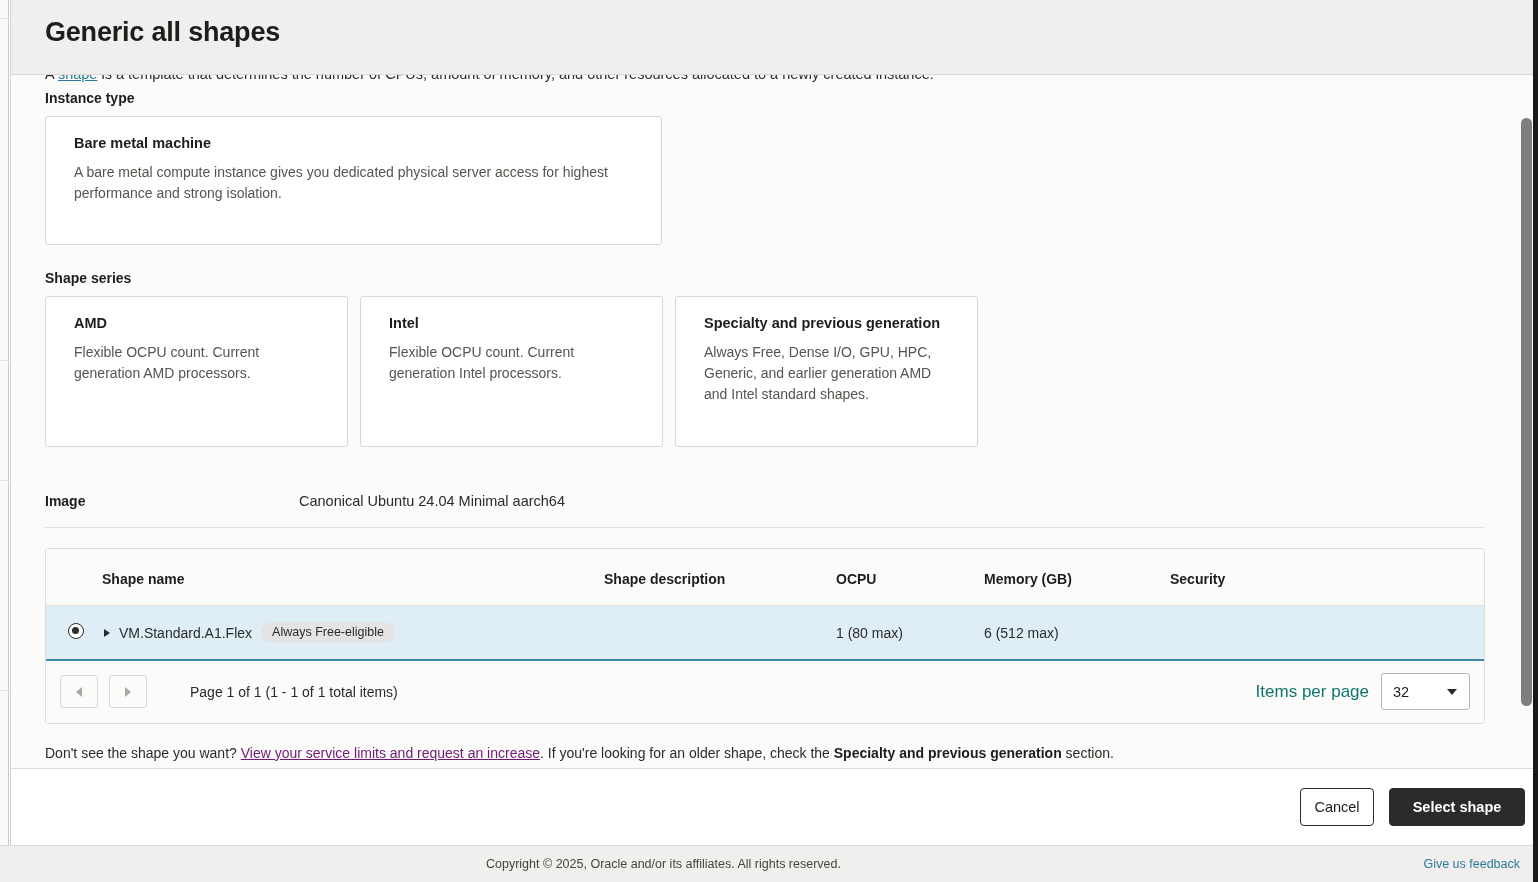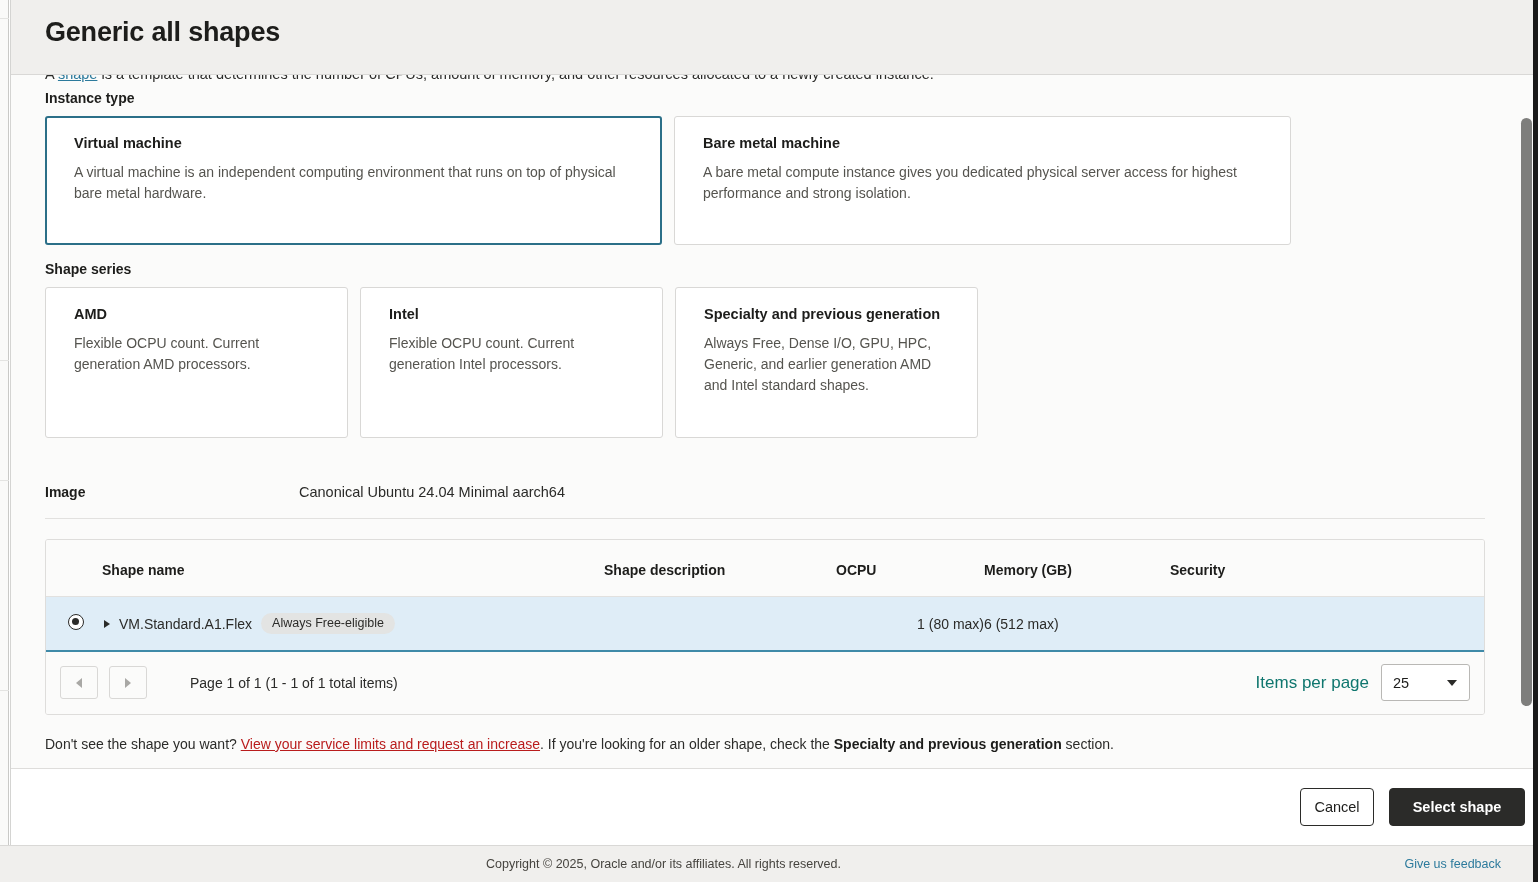--- a/index.html
+++ b/index.html
@@ -171,21 +171,21 @@
   table.shapes tbody td {
     font-size: 14px;
     color: #2b2b29;
     padding: 16px 0 16px 0;
     background: #dfedf7;
     border-bottom: 2px solid #3f8aa8;
   }
   .col-radio { width: 56px; padding-left: 16px !important; }
   .col-name  { width: 502px; }
   .col-desc  { width: 232px; }
-  .col-ocpu  { width: 148px; text-align: right; }
+  .col-ocpu  { width: 148px; }
   .col-mem   { width: 186px; }
   .col-sec   { width: auto; }
 
   .radio {
     width: 16px; height: 16px;
     border-radius: 50%;
     border: 1.6px solid #2b2b29;
     background: #ffffff;
     position: relative;
     display: inline-block;
@@ -289,21 +289,21 @@
 
   
   .help-text {
     padding: 0 34px;
     margin-top: 21px;
     font-size: 14px;
     color: #2b2b29;
     white-space: nowrap;
   }
   .help-text a {
-    color: #b91c1c;
+    color: #701a75;
     text-decoration: underline;
   }
   .help-text b { font-weight: bold; color: #1d1d1b; }
 
   
   .modal-footer {
     position: absolute;
     left: 0; top: 768px;
     width: 1528px; height: 58px;
     background: #ffffff;
@@ -347,21 +347,21 @@
     z-index: 30;
   }
   .copyright-text {
     position: absolute;
     left: 486px; top: 11px;
     font-size: 12.5px;
     color: #46443f;
   }
   .feedback-link {
     position: absolute;
-    right: 37px; top: 11px;
+    right: 18px; top: 11px;
     font-size: 12.5px;
     color: #2c7a9c;
     text-decoration: none;
   }
 
   
   .scrollbar-track {
     position: absolute;
     right: 5px; top: 76px;
     width: 15px; height: 692px;
@@ -403,31 +403,27 @@
   </div>
 
   <div class="modal-body">
     <div class="scroll-content">
 
       <p class="intro"><span>A </span><a href="#">shape</a><span> is a template that determines the number of CPUs, amount of memory, and other resources allocated to a newly created instance.</span></p>
 
       <div class="field-label">Instance type</div>
 
       <div class="card-row instance-row">
-        <div class="card selected">
-          <div class="card-title">Virtual machine</div>
-          <div class="card-desc">A virtual machine is an independent computing environment that runs on top of physical bare metal hardware.</div>
-        </div>
         <div class="card">
           <div class="card-title">Bare metal machine</div>
           <div class="card-desc">A bare metal compute instance gives you dedicated physical server access for highest performance and strong isolation.</div>
         </div>
       </div>
 
-      <div class="field-label" style="margin-top:16px">Shape series</div>
+      <div class="field-label" style="margin-top:25px">Shape series</div>
 
       <div class="card-row series-row">
         <div class="card">
           <div class="card-title">AMD</div>
           <div class="card-desc">Flexible OCPU count. Current generation AMD processors.</div>
         </div>
         <div class="card">
           <div class="card-title">Intel</div>
           <div class="card-desc">Flexible OCPU count. Current generation Intel processors.</div>
         </div>
@@ -479,21 +475,21 @@
           <div class="page-btn">
             <span class="arrow-left"></span>
           </div>
           <div class="page-btn">
             <span class="arrow-right"></span>
           </div>
           <div class="page-text">Page 1 of 1 (1 - 1 of 1 total items)</div>
           <div class="per-page-wrap">
             <span class="per-page-label">Items per page</span>
             <div class="select-box">
-              <span>25</span>
+              <span>32</span>
               <span class="chev"></span>
             </div>
           </div>
         </div>
       </div>
 
       <div class="help-text"><span>Don't see the shape you want? </span><a href="#">View your service limits and request an increase</a><span>. If you're looking for an older shape, check the </span><b>Specialty and previous generation</b><span> section.</span></div>
 
     </div>
   </div>

